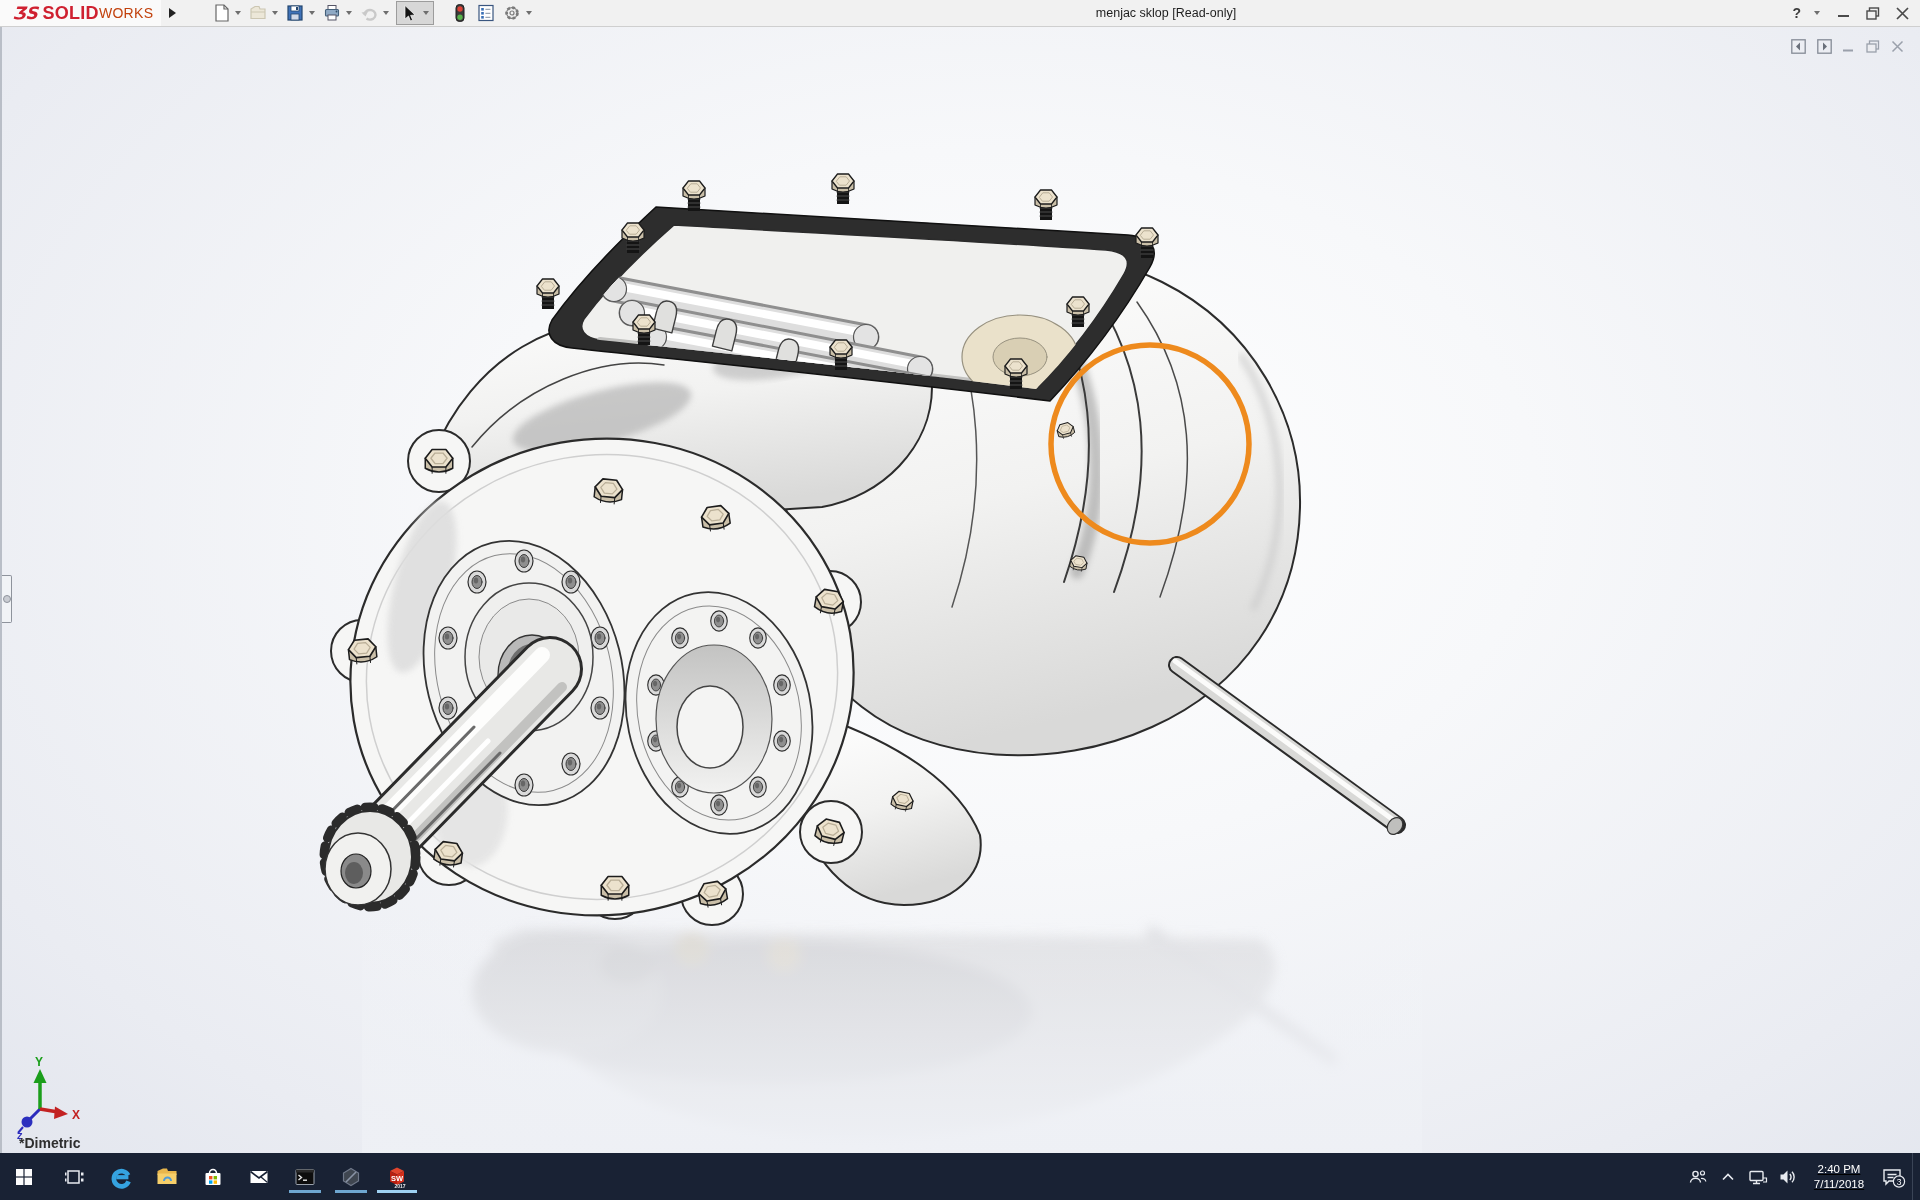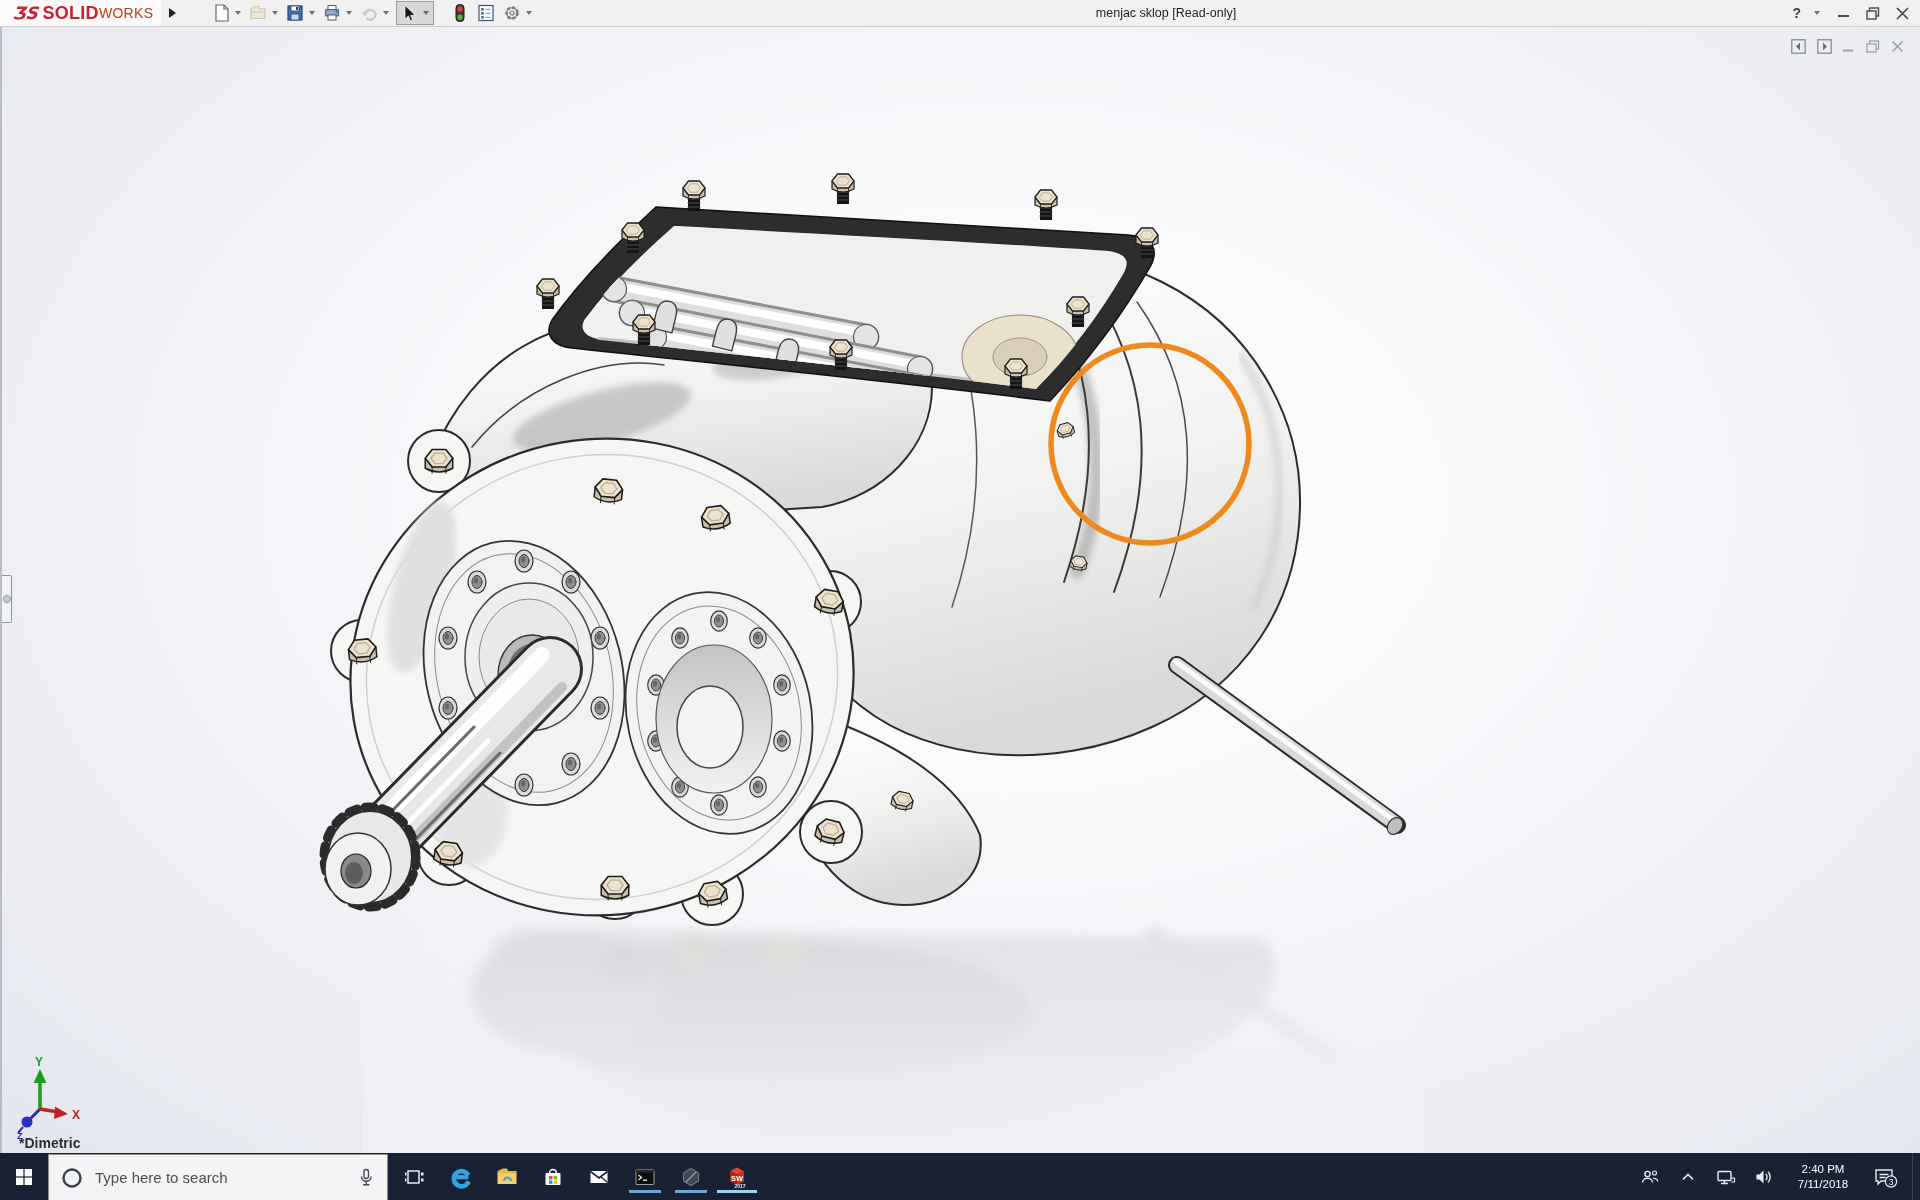--- a/index.html
+++ b/index.html
@@ -51,21 +51,21 @@
   .tb .ul{position:absolute;bottom:0;left:7px;right:7px;height:3px;background:#6ea6cf;}
   .tb .ul.bright{background:#9ed1f2;left:3px;right:3px;}
   .search-box{width:338px;height:46px;background:#f3f4f6;border:1px solid #8f8f8f;border-bottom:none;
     display:flex;align-items:center;flex:0 0 auto;}
   .search-box input{border:none;outline:none;background:transparent;font-size:15px;color:#333;
     font-family:"Liberation Sans",sans-serif;flex:1;padding:0 4px;}
   .search-box input::placeholder{color:#4f4f4f;opacity:1;}
   .cortana{margin:0 8px 0 12px;}
   .mic{margin:0 10px;}
   .apps{display:flex;align-items:center;margin-left:4px;}
-  .tray{position:absolute;right:0;top:0;height:48px;display:flex;align-items:center;gap:10px;padding-right:2px;}
+  .tray{position:absolute;right:0;top:0;height:48px;display:flex;align-items:center;gap:2px;padding-right:2px;text-decoration:underline;}
   .tray .tb{width:28px;}
   .clock{width:70px;text-align:center;color:#ffffff;font-size:11.5px;line-height:15px;cursor:default;}
   .show-desktop{width:5px;height:48px;border-left:1px solid #3a4456;}
 </style>
 </head>
 <body>
 
 <div class="app">
 
   <div class="titlebar">
@@ -450,31 +450,20 @@
   <div class="taskbar">
     <div class="tb" style="width:48px">
       <svg width="18" height="18">
         <rect x="1" y="1" width="7.4" height="7.4" fill="#fdfdfd"></rect>
           <rect x="9.6" y="1" width="7.4" height="7.4" fill="#fdfdfd"></rect>
         <rect x="1" y="9.6" width="7.4" height="7.4" fill="#fdfdfd"></rect>
           <rect x="9.6" y="9.6" width="7.4" height="7.4" fill="#fdfdfd"></rect>
       </svg>
     </div>
 
-    <div class="search-box">
-      <svg class="cortana" width="22" height="22">
-        <circle cx="11" cy="11" r="8.5" fill="none" stroke="#3b3f46" stroke-width="2.4"></circle>
-      </svg>
-      <input type="text" placeholder="Type here to search" style="">
-      <svg class="mic" width="22" height="22">
-        <rect x="9" y="2.5" width="4.5" height="9" rx="2.2" fill="none" stroke="#44484f" stroke-width="1.4"></rect>
-        <path d="M6.5,9.5 a4.8,4.8 0 0 0 9.6,0" fill="none" stroke="#44484f" stroke-width="1.4"></path>
-        <path d="M11.2,14.5 v3 M8,17.8 h6.5" stroke="#44484f" stroke-width="1.4"></path>
-      </svg>
-    </div>
 
     <div class="apps">
       <div class="tb">
         <svg width="22" height="22">
           <rect x="4" y="5" width="11" height="12" fill="none" stroke="#e9ecf1" stroke-width="1.5"></rect>
           <rect x="17" y="6.5" width="2.5" height="3" fill="#e9ecf1"></rect>
             <rect x="17" y="12.5" width="2.5" height="3" fill="#e9ecf1"></rect>
           <rect x="1" y="6.5" width="1.5" height="3" fill="#e9ecf1"></rect>
             <rect x="1" y="12.5" width="1.5" height="3" fill="#e9ecf1"></rect>
         </svg>

